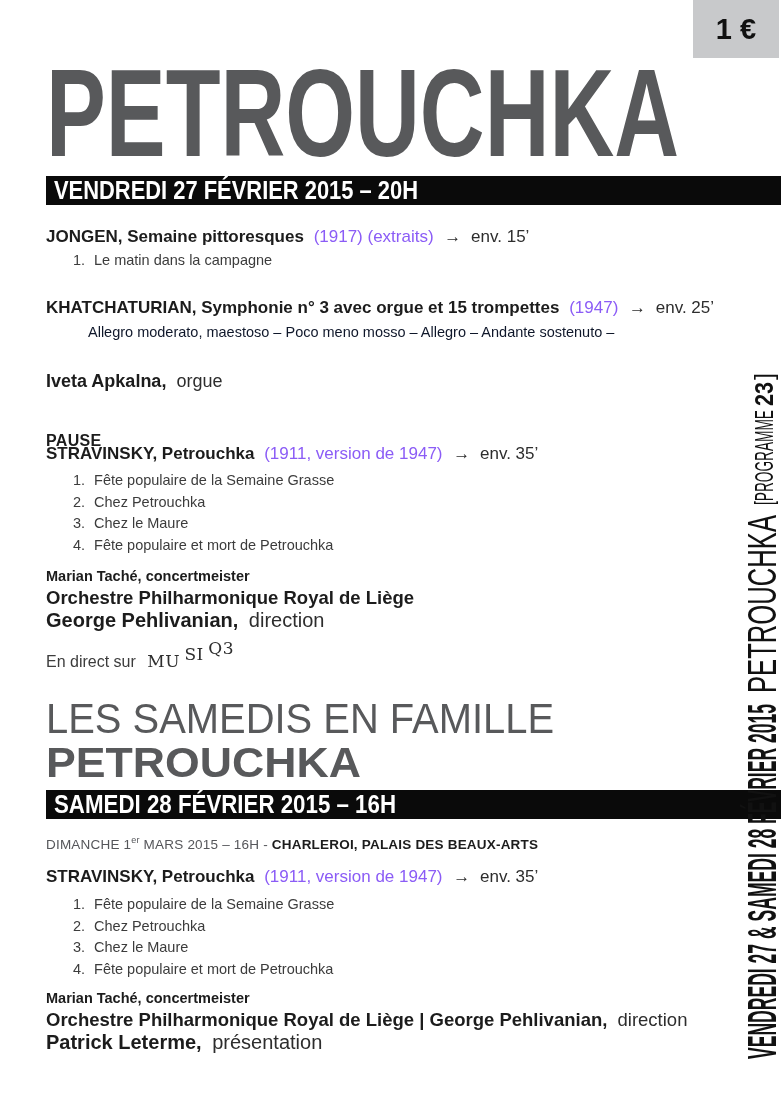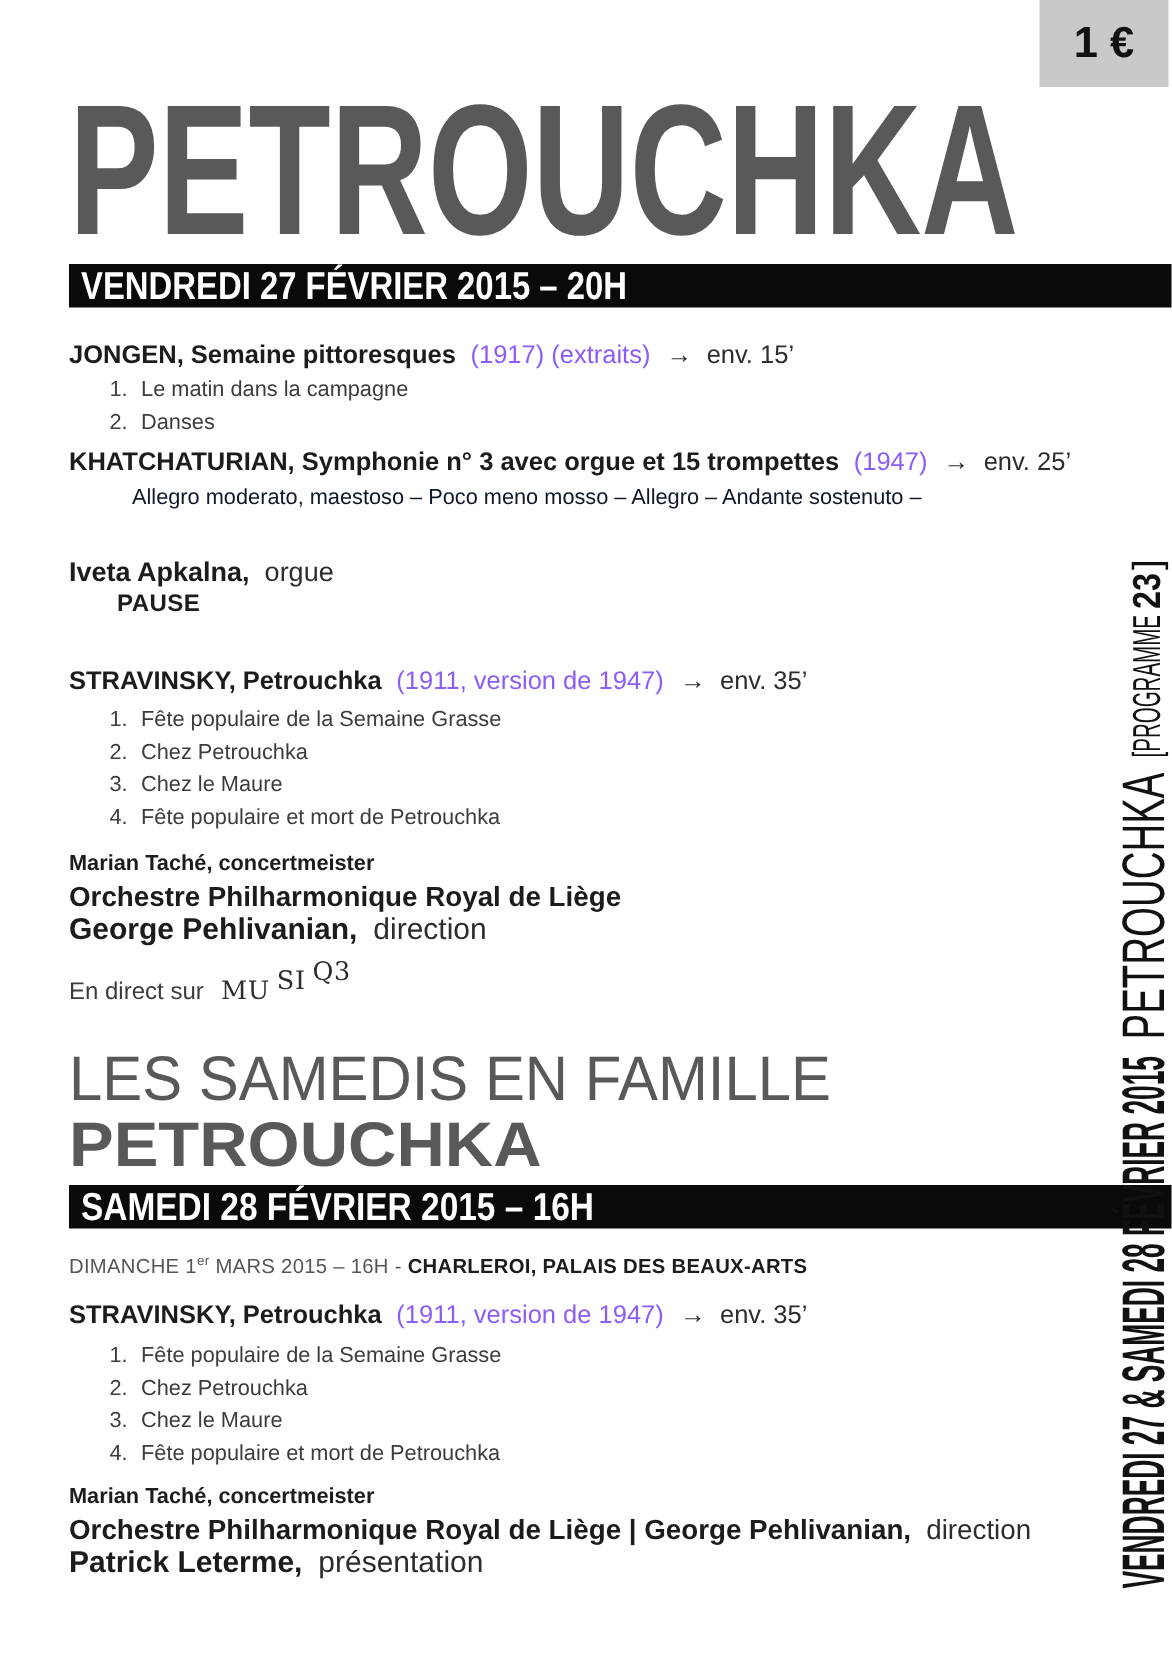--- a/index.html
+++ b/index.html
@@ -84,42 +84,38 @@
   <span class="work-title">JONGEN, Semaine pittoresques</span>
   <span class="work-details">(1917) (extraits)</span>
   <span class="work-arrow">→</span>
   <span class="work-duration">env. 15’</span>
 </div>
 <div class="abs mov-list" style="top:250px;">
   <div class="mov-row">
     <span class="mov-num">1.</span>
     <span>Le matin dans la campagne</span>
   </div>
-  <div class="mov-row">
-    <span class="mov-num">2.</span>
-    <span>Danses</span>
-  </div>
 </div>
 
 <div class="abs work-head" style="top:297px;">
   <span class="work-title">KHATCHATURIAN, Symphonie n° 3 avec orgue et 15 trompettes</span>
   <span class="work-details">(1947)</span>
   <span class="work-arrow">→</span>
   <span class="work-duration">env. 25’</span>
 </div>
 <div class="abs tempo" style="top:322px;">
   <div>Allegro moderato, maestoso – Poco meno mosso – Allegro – Andante sostenuto –</div>
 </div>
 
 <div class="abs soloist" style="top:371px;">
   <span class="bold">Iveta Apkalna,</span>
   <span class="role">orgue</span>
 </div>
 
-<div class="abs pause" style="top:394px;margin-left:32px;">PAUSE</div>
+<div class="abs pause" style="top:432px;">PAUSE</div>
 
 <div class="abs work-head" style="top:443px;">
   <span class="work-title">STRAVINSKY, Petrouchka</span>
   <span class="work-details">(1911, version de 1947)</span>
   <span class="work-arrow">→</span>
   <span class="work-duration">env. 35’</span>
 </div>
 <div class="abs mov-list" style="top:470px;">
   <div class="mov-row">
     <span class="mov-num">1.</span>

